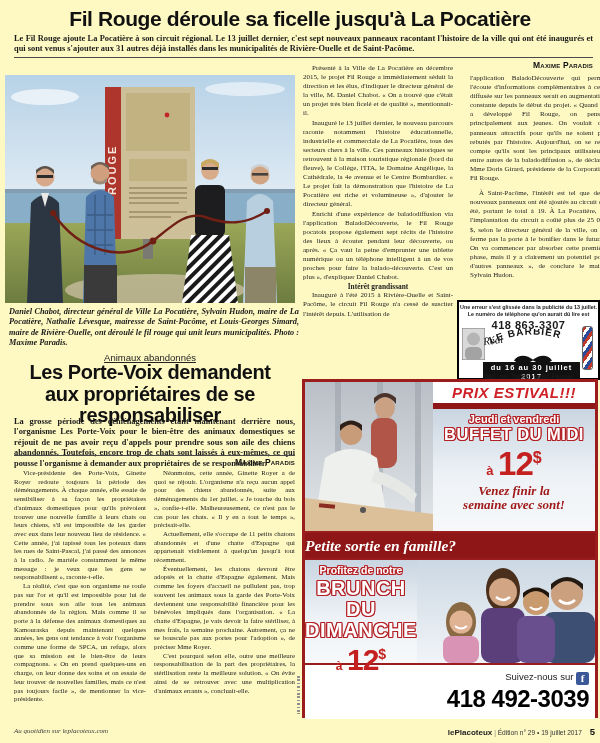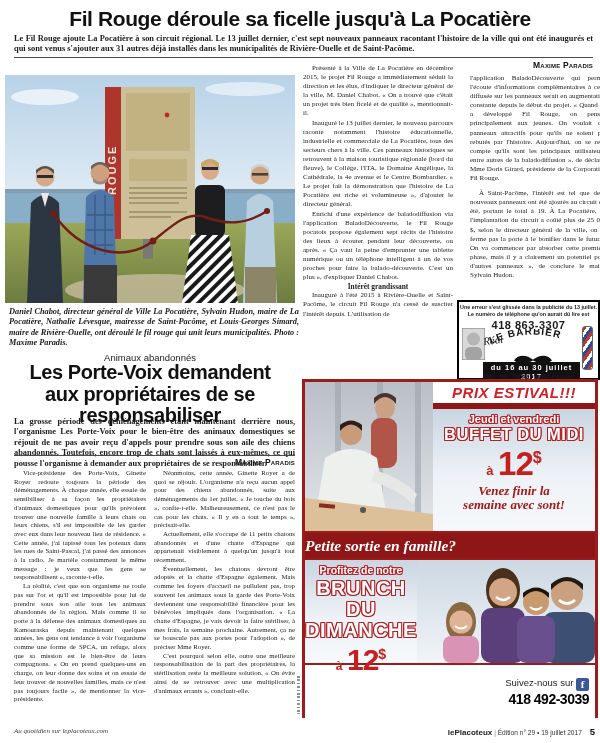--- a/index.html
+++ b/index.html
@@ -1,31 +1,31 @@
 <!DOCTYPE html>
 <html lang="fr"><head>
 <meta charset="utf-8">
 <style>
   html,body{margin:0;padding:0;background:#888;}
-  .page{position:relative;width:600px;height:743px;background:#ffffff;overflow:hidden;
+  .page{position:relative;width:600px;height:743px;background:#fef9c3;overflow:hidden;
         font-family:"Liberation Serif",serif;color:#1b1b1b;}
   .abs{position:absolute;}
   .headline{font-family:"Liberation Sans",sans-serif;font-weight:bold;color:#111;
             text-align:center;letter-spacing:-0.4px;}
   .lede{font-weight:bold;font-size:8.4px;line-height:1.24;text-align:justify;hyphens:auto;}
   .rule{border-top:1px solid #4a4a4a;height:0;}
   .byline{font-family:"Liberation Sans",sans-serif;font-weight:bold;font-variant:small-caps;
           font-size:8.5px;letter-spacing:0.2px;text-align:right;color:#111;}
   .bodycol{font-size:7px;line-height:9.1px;text-align:justify;hyphens:auto;color:#222;}
   .bodycol p{margin:0;text-indent:9px;}
   .bodycol2{font-size:6.8px;line-height:8.7px;text-align:justify;hyphens:auto;color:#222;}
   .bodycol2 p{margin:0;text-indent:9px;}
   .subhead{font-weight:bold;text-align:center;font-size:7.4px;margin:2px 0 1px 0;text-indent:0!important;}
   .caption{font-weight:bold;font-style:italic;font-size:8.3px;line-height:1.25;text-align:justify;}
-  .kicker{font-family:"Liberation Sans",sans-serif;font-size:9.5px;color:#222;text-align:center;}
+  .kicker{font-family:"Liberation Sans",sans-serif;font-size:9.5px;color:#222;text-align:center;text-decoration:underline;}
   
   .barber{border:2px solid #000;background:#fff;font-family:"Liberation Sans",sans-serif;}
   .barber .notice{font-weight:bold;font-size:5.4px;text-align:center;line-height:1.25;margin-top:2px;}
   .barber .phone{font-weight:bold;font-size:11px;text-align:center;letter-spacing:0.5px;margin-top:1px;}
   .barber .dates{background:#111;color:#fff;font-weight:bold;font-size:7.5px;text-align:center;
                  letter-spacing:1px;padding:1px 0;}
   .barber .addr{font-weight:bold;font-size:6.6px;text-align:center;padding:1.5px 0;}
   .vacances{font-weight:bold;font-size:7px;letter-spacing:2.5px;text-align:center;}
   .real{font-family:"Liberation Serif",serif;font-style:italic;font-size:11px;transform:rotate(-8deg);}
   
@@ -278,21 +278,21 @@
         </svg>
       </div>
     </div>
 
     <div class="contact" style="height:54px;margin-top:2px;display:flex;align-items:center;">
       <div style="flex:1;text-align:right;padding-right:6px;">
         <div style="font-size:9.5px;color:#222;">
           <span>Suivez-nous sur</span>
           <span class="fb">f</span>
         </div>
-        <div style="font-size:14px;font-weight:bold;color:#000;letter-spacing:-0.5px;">418 492-3039</div>
+        <div style="font-size:24px;font-weight:bold;color:#000;letter-spacing:-0.5px;">418 492-3039</div>
       </div>
     </div>
   </div>
 
   <div class="abs adcode" style="left:297px;top:676px;height:38px;"></div>
 
   <div class="abs footer-left" style="left:14px;top:727px;">Au quotidien sur leplacoteux.com</div>
   <div class="abs footer-right" style="right:5px;top:726px;text-align:right;">
     <span style="font-weight:bold;font-size:8px;color:#222;">lePlacoteux</span>
     <span style="color:#888;">|</span>

